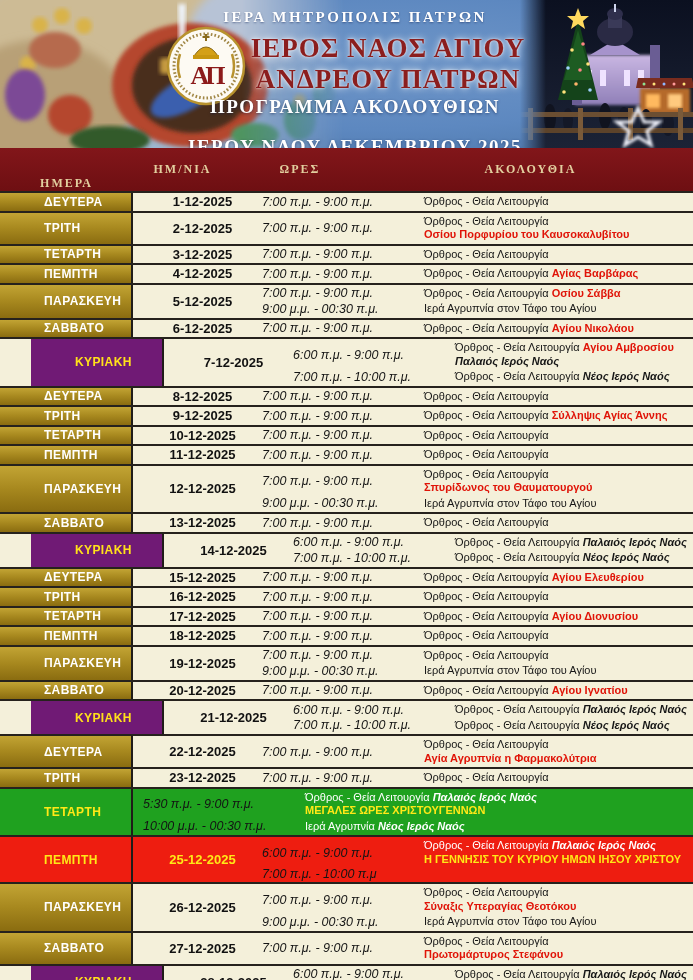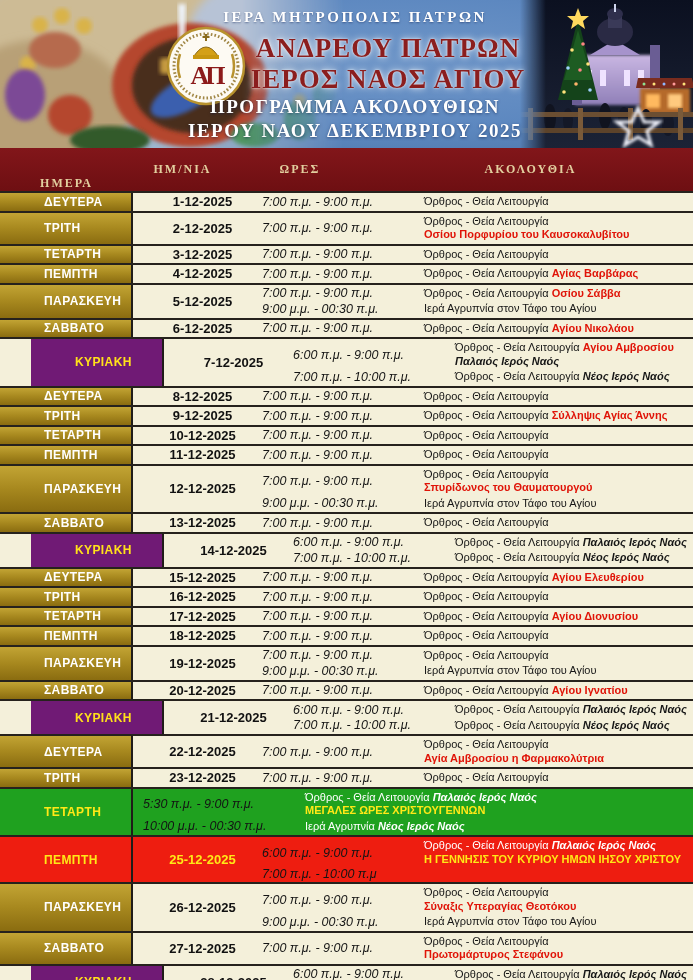--- a/index.html
+++ b/index.html
@@ -21,21 +21,21 @@
                 color:#ffffff; font-family:"Liberation Serif", serif; font-weight:bold;
                 font-size:15px; letter-spacing:2.5px; text-shadow:0 1px 2px rgba(20,40,90,.5); }
   .logo-wrap { position:absolute; left:166px; top:26px; width:80px; height:80px; }
   .titles { position:absolute; left:238px; top:33px; width:300px; text-align:center; }
   .title-red { font-family:"Liberation Serif", serif; font-weight:bold; font-size:27px;
                line-height:31px; color:#8b1e1e; letter-spacing:1px;
                text-shadow:0 0 7px rgba(255,255,255,.95), 0 0 2px rgba(255,255,255,.9); }
   .program { position:absolute; left:145px; width:420px; text-align:center; color:#fff;
              font-family:"Liberation Serif", serif; font-weight:bold; font-size:19px;
              letter-spacing:1.5px; text-shadow:0 1px 3px rgba(10,25,70,.55); }
-  .program1 { top:96px; } .program2 { top:120px; }
+  .program1 { top:96px; } .program2 { top:136px; }
 
   
   .thead { flex:0 0 17px; display:flex; align-items:center;
            background:linear-gradient(180deg,#82161a,#6e0f12);
            font-family:"Liberation Serif", serif; font-weight:bold; font-size:12px;
            color:#e2cf9f; letter-spacing:2px; }
   .th { text-align:center; }
   .th-day{ width:133px;margin-top:28px; } .th-date{ width:99px; } .th-hours{ width:136px; } .th-svc{ flex:1; }
 
   .tbody { flex:1 1 auto; display:flex; flex-direction:column; }
@@ -193,22 +193,22 @@
         <rect x="27" y="29" width="26" height="4" fill="#c8960f"></rect>
         <rect x="39" y="8" width="2" height="7" fill="#8a6a1a"></rect>
         <rect x="36.5" y="10" width="7" height="2" fill="#8a6a1a"></rect>
         <text x="40" y="58" text-anchor="middle" font-family="Liberation Serif, serif" font-size="26" font-weight="bold" fill="#8c1a1a" letter-spacing="-4">ΑΠ</text>
         <path d="M14 52 Q10 40 14 28" fill="none" stroke="#b8922e" stroke-width="2.5"></path>
         <path d="M66 52 Q70 40 66 28" fill="none" stroke="#b8922e" stroke-width="2.5"></path>
       </svg>
     </div>
 
     <div class="titles">
+      <div class="title-red">ΙΕΡΟΣ ΝΑΟΣ ΑΓΙΟΥ</div>
       <div class="title-red">ΑΝΔΡΕΟΥ ΠΑΤΡΩΝ</div>
-      <div class="title-red">ΙΕΡΟΣ ΝΑΟΣ ΑΓΙΟΥ</div>
     </div>
 
     <div class="program program1">ΠΡΟΓΡΑΜΜΑ ΑΚΟΛΟΥΘΙΩΝ</div>
     <div class="program program2">ΙΕΡΟΥ ΝΑΟΥ ΔΕΚΕΜΒΡΙΟΥ  2025</div>
   </header>
 
   <div class="thead">
     <div class="th th-day">ΗΜΕΡΑ</div>
     <div class="th th-date">ΗΜ/ΝΙΑ</div>
     <div class="th th-hours">ΩΡΕΣ</div>
@@ -552,21 +552,21 @@
       <div class="trow row-normal">
         <div class="cell-day">
           <div class="day-label">ΔΕΥΤΕΡΑ</div>
         </div>
         <div class="cell-date">22-12-2025</div>
         <div class="cell-slots">
           <div class="slot">
             <div class="cell-hours">7:00 π.μ. - 9:00 π.μ.</div>
             <div class="cell-service">
               <div class="svc-line"><span class="s-p">Όρθρος - Θεία Λειτουργία</span></div>
-              <div class="svc-line"><span class="s-f">Αγία Αμβροσίου η Φαρμακολύτρια</span></div>
+              <div class="svc-line"><span class="s-f">Αγία Αγρυπνία η Φαρμακολύτρια</span></div>
             </div>
           </div>
         </div>
       </div>
       <div class="trow row-normal">
         <div class="cell-day">
           <div class="day-label">ΤΡΙΤΗ</div>
         </div>
         <div class="cell-date">23-12-2025</div>
         <div class="cell-slots">

